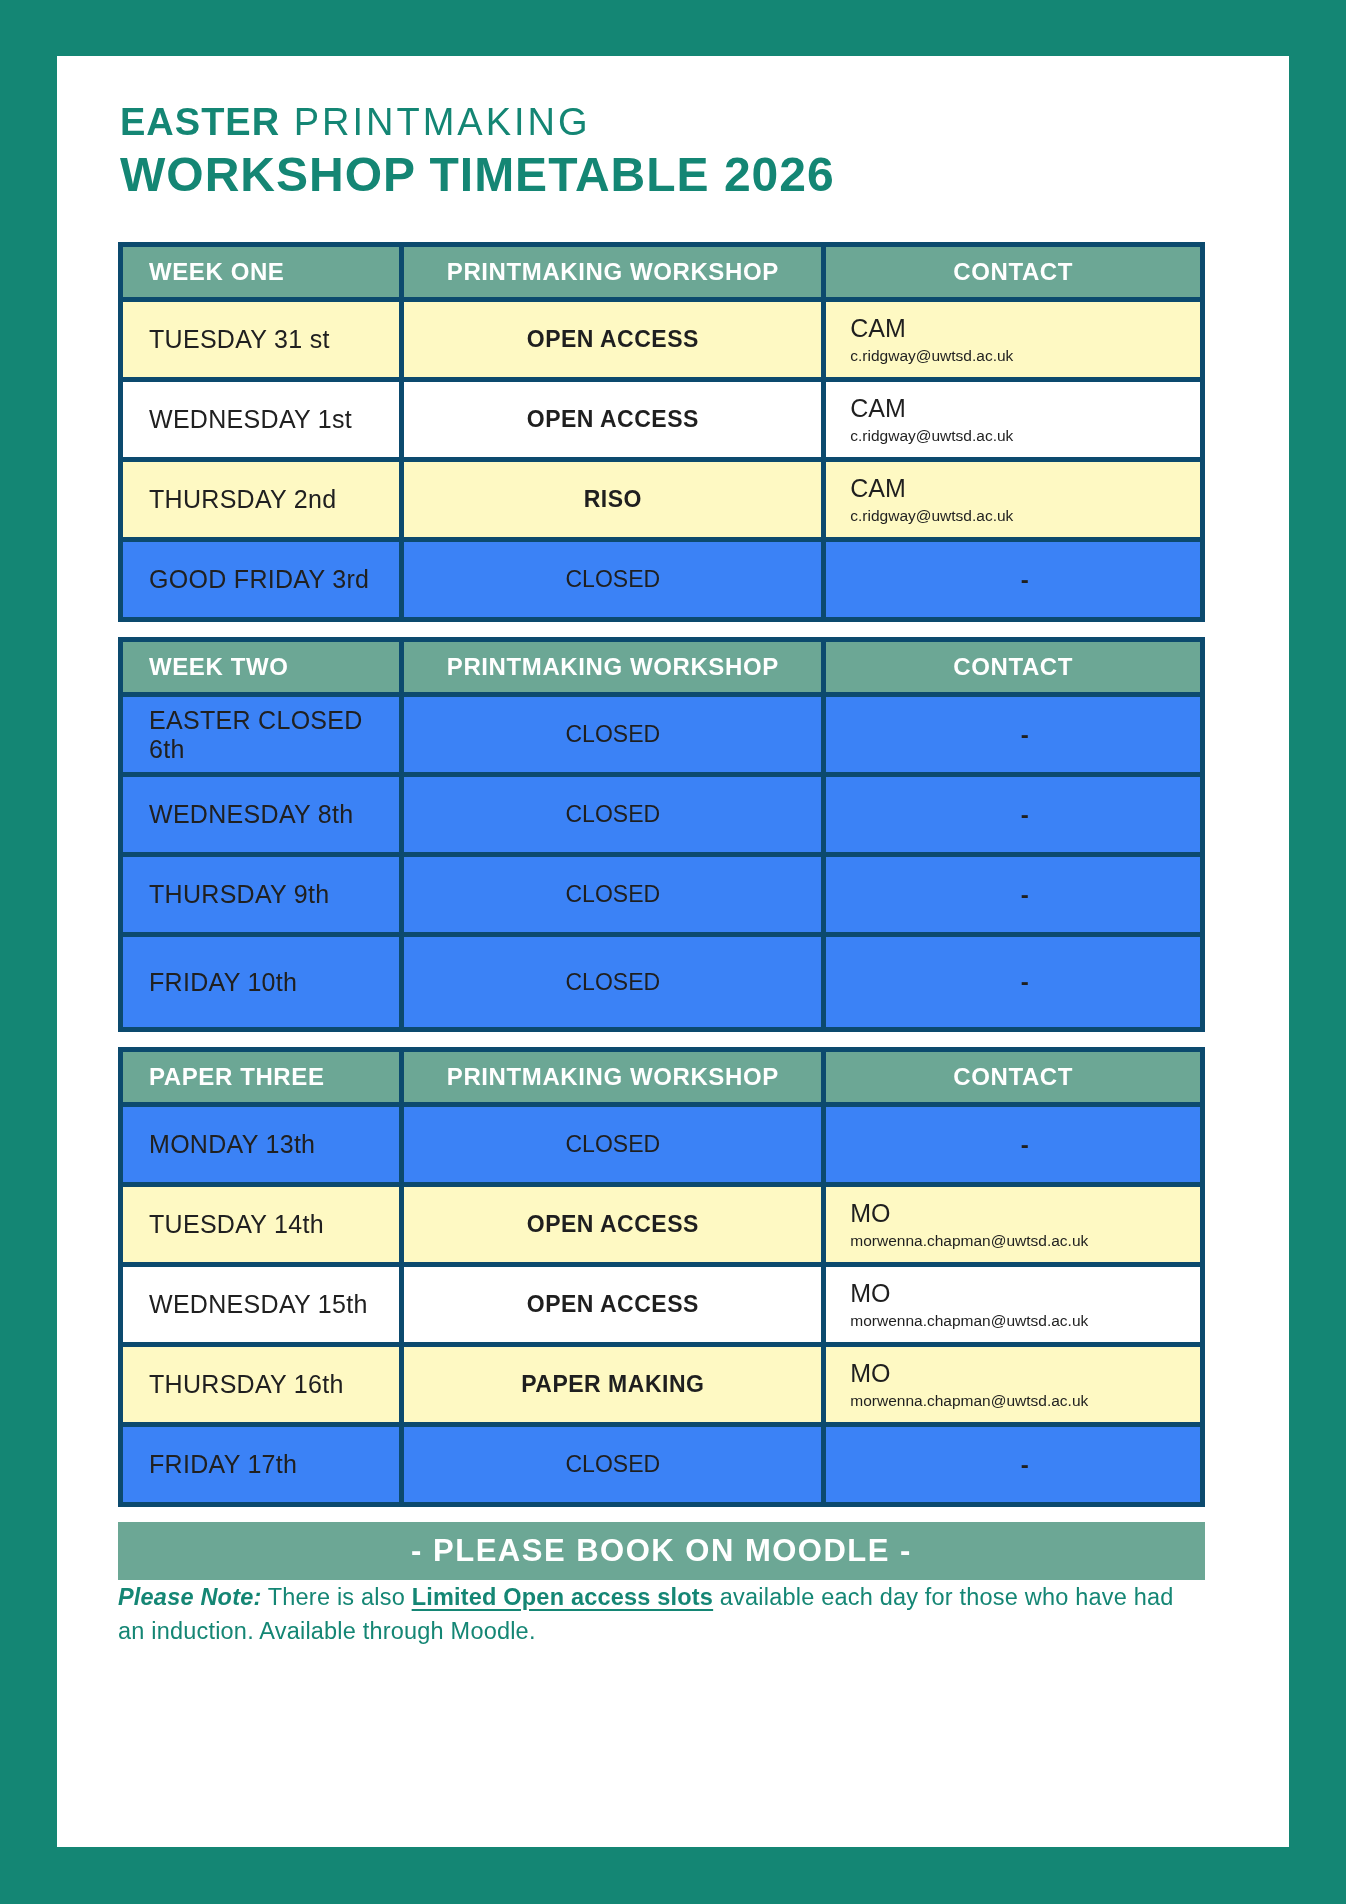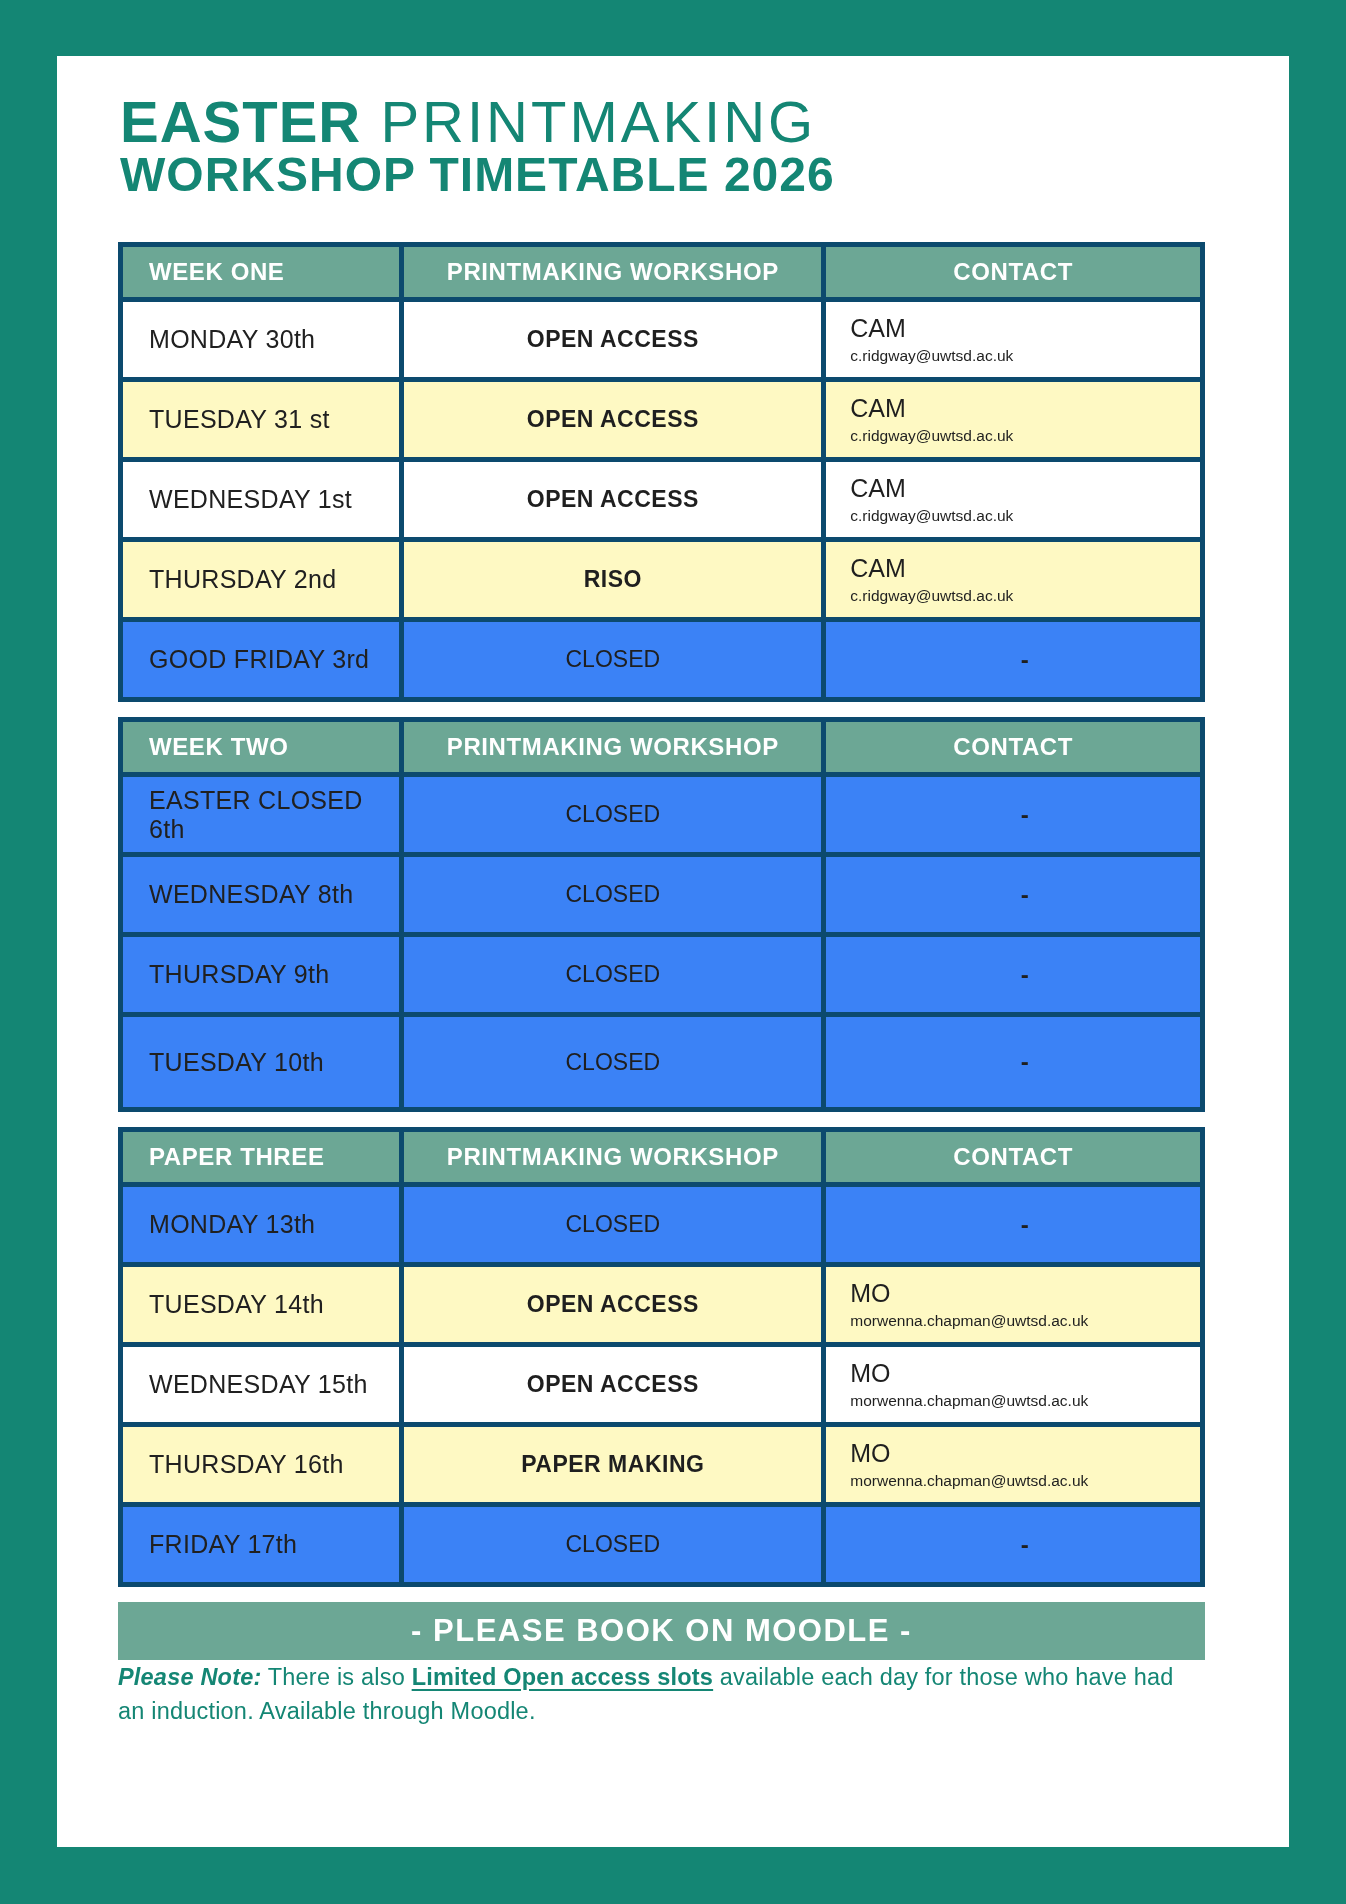--- a/index.html
+++ b/index.html
@@ -14,21 +14,21 @@
   .page {
     width: 100%;
     height: 100%;
     box-sizing: border-box;
     background: #ffffff;
     padding: 40px 84px 0 61px;
     overflow: hidden;
   }
   
   .title-block { color: #148674; margin: 0 0 40px 2px; }
-  .title-line1 { font-size: 58px; line-height: 52px; letter-spacing: 1px; }
+  .title-line1 { font-size: 38px; line-height: 52px; letter-spacing: 1px; }
   .title-line1 .tb { font-weight: 800; letter-spacing: 1px; }
   .title-line1 .tl { font-weight: 400; letter-spacing: 3px; }
   .title-line2 { font-size: 48px; line-height: 54px; font-weight: 800; letter-spacing: 1px; }
   
   table.timetable {
     width: 100%;
     border-collapse: collapse;
     table-layout: fixed;
     margin-bottom: 15px;
     border: 3px solid #1e7b67;
@@ -112,28 +112,20 @@
         <col style="width:35%">
       </colgroup>
     <thead>
       <tr>
         <th class="h-day">WEEK ONE</th>
         <th class="h-workshop">PRINTMAKING WORKSHOP</th>
         <th class="h-contact">CONTACT</th>
       </tr>
     </thead>
     <tbody>
-        <tr class="bg-white">
-          <td class="day">MONDAY 30th</td>
-          <td class="workshop strong">OPEN ACCESS</td>
-          <td class="contact">
-            <div class="contact-name">CAM</div>
-            <div class="contact-email">c.ridgway@uwtsd.ac.uk</div>
-          </td>
-        </tr>
         <tr class="bg-green">
           <td class="day">TUESDAY 31 st</td>
           <td class="workshop strong">OPEN ACCESS</td>
           <td class="contact">
             <div class="contact-name">CAM</div>
             <div class="contact-email">c.ridgway@uwtsd.ac.uk</div>
           </td>
         </tr>
         <tr class="bg-white">
           <td class="day">WEDNESDAY 1st</td>
@@ -182,21 +174,21 @@
           <td class="day">WEDNESDAY 8th</td>
           <td class="workshop">CLOSED</td>
           <td class="contact dash-cell"><span class="dash">-</span></td>
         </tr>
         <tr class="bg-peach">
           <td class="day">THURSDAY 9th</td>
           <td class="workshop">CLOSED</td>
           <td class="contact dash-cell"><span class="dash">-</span></td>
         </tr>
         <tr class="bg-peach tall">
-          <td class="day">TUESDAY 10th</td>
+          <td class="day">FRIDAY 10th</td>
           <td class="workshop">CLOSED</td>
           <td class="contact dash-cell"><span class="dash">-</span></td>
         </tr>
       </tbody>
   </table>
 
   <table class="timetable">
     <colgroup>
         <col style="width:26%">
         <col style="width:39%">

